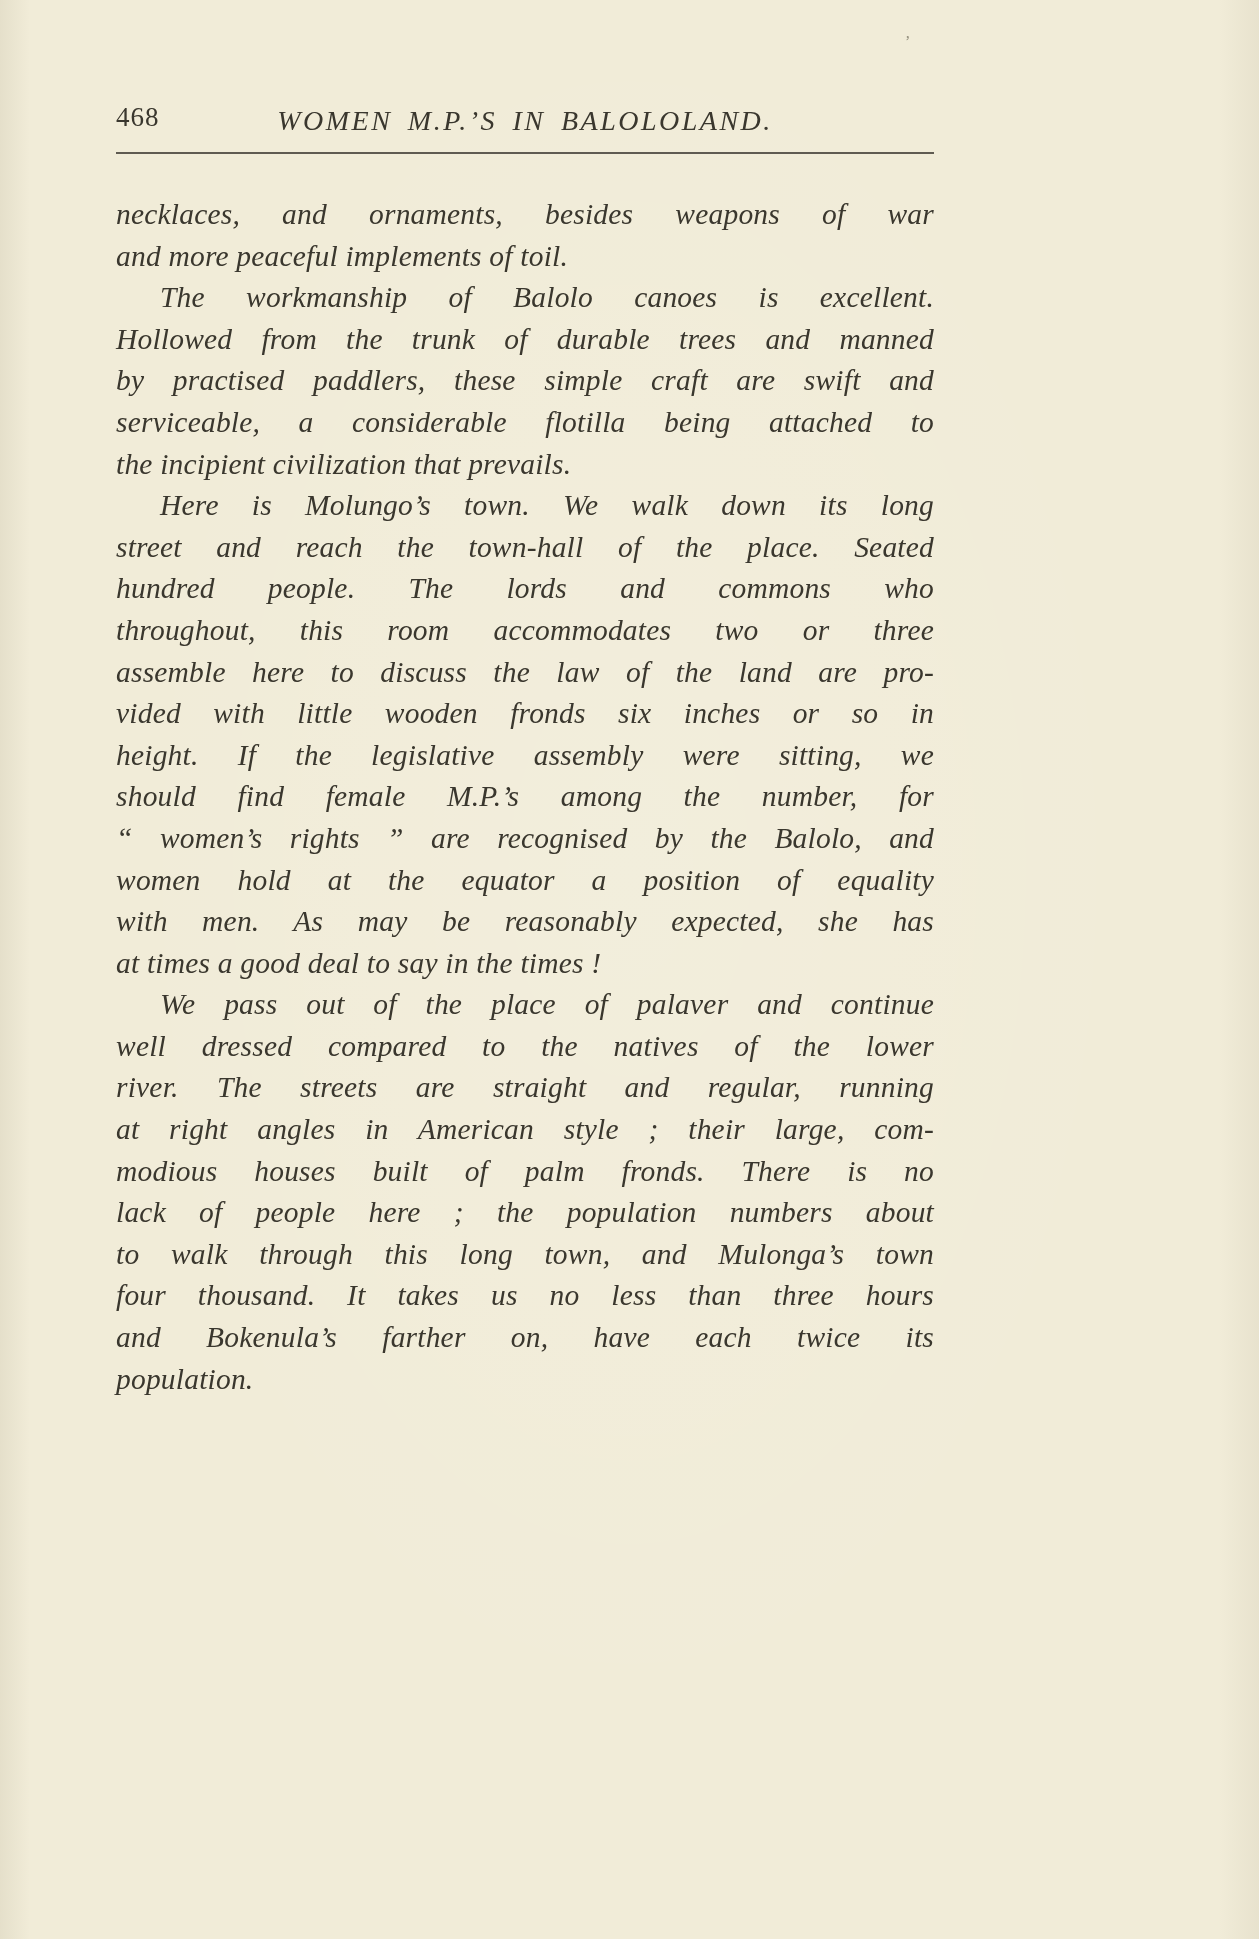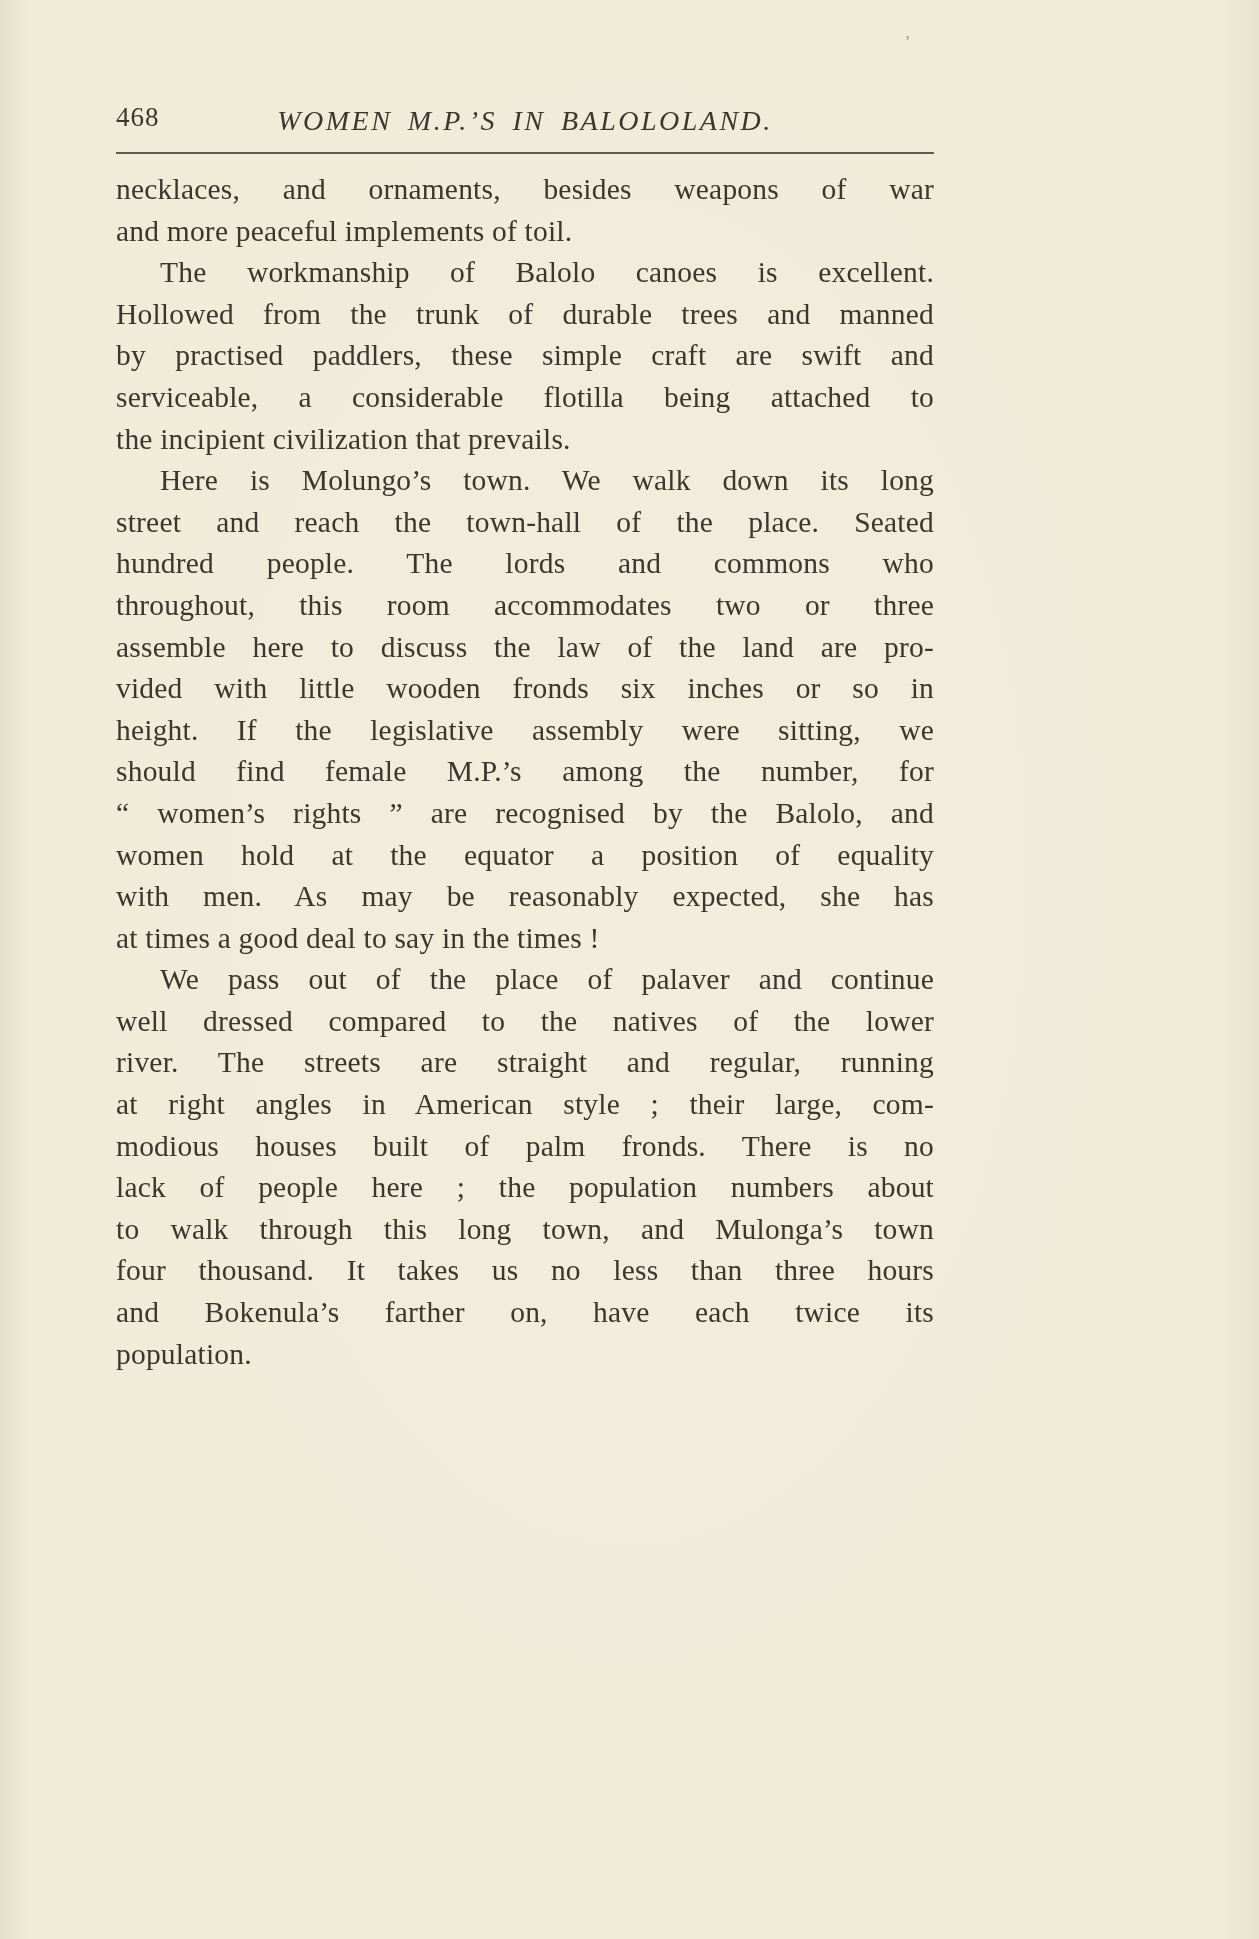--- a/index.html
+++ b/index.html
@@ -55,23 +55,24 @@
     color: var(--ink);
     margin-top: 7px;
   }
   .header-rule {
     margin-top: 12px;
     height: 2px;
     background: var(--rule);
     opacity: 0.85;
   }
   .page-body {
-    margin-top: 15px;
+    margin-top: 40px;
     font-size: 29.5px;
     color: var(--ink);
+    font-style: italic;
   }
   .line {
     line-height: 41.6px;
     text-align: justify;
     text-align-last: justify;
     white-space: normal;
     letter-spacing: 0.2px;
   }
   .line.last {
     text-align: right;

